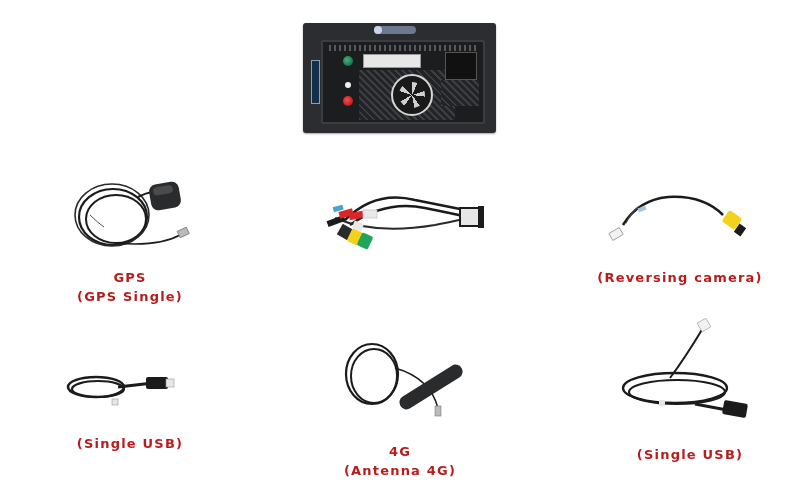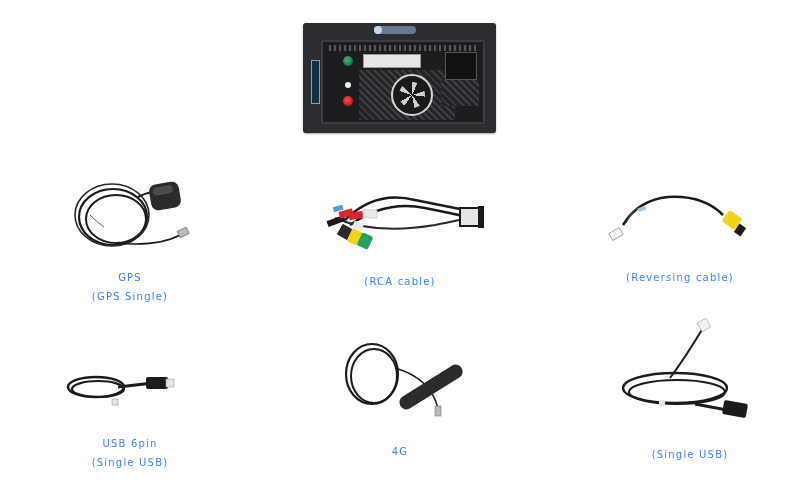--- a/index.html
+++ b/index.html
@@ -1,22 +1,22 @@
 <!DOCTYPE html>
 <html><head>
   <meta charset="utf-8">
   <style>
     html, body { margin: 0; padding: 0; }
     body {
       width: 800px; height: 500px; background: #ffffff; position: relative; overflow: hidden;
       font-family: "DejaVu Sans", sans-serif;
     }
     .label {
-      position: absolute; text-align: center; color: #3b82f6;
-      font-weight: normal; font-size: 10px; line-height: 19px; letter-spacing: 1.2px;
+      position: absolute; text-align: center; color: #b91c1c;
+      font-weight: bold; font-size: 13px; line-height: 19px; letter-spacing: 1.2px;
       white-space: nowrap;
     }
     .label span { display: block; }
     .item { position: absolute; }
 
     
     .headunit {
       position: absolute; left: 303px; top: 23px; width: 193px; height: 110px;
       background: #2b2d30; border-radius: 3px; box-shadow: 0 1px 2px rgba(0,0,0,0.35);
     }
@@ -118,57 +118,56 @@
   <rect x="34" y="30" width="14" height="7" fill="#d8262b" transform="rotate(-15 41 33)"></rect>
   <rect x="44" y="32" width="14" height="7" fill="#d8262b" transform="rotate(-10 51 35)"></rect>
   <rect x="28" y="26" width="10" height="5" fill="#4aa3c9" transform="rotate(-15 33 28)"></rect>
   <rect x="58" y="30" width="14" height="8" fill="#e9e9e9" stroke="#bbb" stroke-width="0.6"></rect>
   <rect x="34" y="46" width="12" height="12" fill="#2a2a2a" transform="rotate(30 40 52)"></rect>
   <rect x="44" y="50" width="12" height="14" rx="2" fill="#f2d21c" transform="rotate(25 50 57)"></rect>
   <rect x="54" y="54" width="12" height="14" rx="2" fill="#22a55a" transform="rotate(25 60 61)"></rect>
   <rect x="48" y="42" width="10" height="8" fill="#e9e9e9" transform="rotate(20 53 46)"></rect>
 </svg>
 <div class="label" style="left:300px;top:272px;width:200px">
-  <span>(RCA cable)</span>
 </div>
 
 <svg class="item" style="left:598px;top:185px" width="165" height="60" viewBox="0 0 165 60">
   <path d="M25 40 Q40 15 70 12 Q105 10 125 30" stroke="#1b1b1b" stroke-width="2.5" fill="none"></path>
   <path d="M28 38 Q33 28 40 22" stroke="#444" stroke-width="1.2" fill="none"></path>
   <rect x="12" y="45" width="12" height="8" fill="#f2f2f2" stroke="#999" stroke-width="0.8" transform="rotate(-30 18 49)"></rect>
   <rect x="40" y="22" width="8" height="4" fill="#9fc6de" transform="rotate(-20 44 24)"></rect>
   <rect x="126" y="28" width="16" height="14" rx="3" fill="#f2d21c" transform="rotate(35 134 35)"></rect>
   <rect x="138" y="40" width="8" height="10" fill="#1b1b1b" transform="rotate(35 142 45)"></rect>
 </svg>
 <div class="label" style="left:570px;top:268px;width:220px">
-  <span>(Reversing cable)</span>
+  <span>(Reversing camera)</span>
 </div>
 
 <svg class="item" style="left:58px;top:365px" width="130" height="50" viewBox="0 0 130 50">
   <ellipse cx="38" cy="22" rx="28" ry="10" fill="none" stroke="#1b1b1b" stroke-width="2.5"></ellipse>
   <ellipse cx="40" cy="24" rx="26" ry="8" fill="none" stroke="#1b1b1b" stroke-width="2.2"></ellipse>
   <path d="M60 22 L95 18" stroke="#1b1b1b" stroke-width="3" fill="none"></path>
   <rect x="88" y="12" width="22" height="12" rx="2" fill="#1b1b1b"></rect>
   <rect x="108" y="14" width="8" height="8" fill="#e6e6e6" stroke="#999" stroke-width="0.6"></rect>
   <rect x="54" y="34" width="6" height="6" fill="#e6e6e6" stroke="#999" stroke-width="0.6"></rect>
 </svg>
 <div class="label" style="left:40px;top:434px;width:180px">
-  <span>USB 6pin</span>
   <span>(Single USB)</span>
 </div>
 
 <svg class="item" style="left:340px;top:338px" width="130" height="85" viewBox="0 0 130 85">
   <ellipse cx="32" cy="36" rx="26" ry="30" fill="none" stroke="#1b1b1b" stroke-width="2.2"></ellipse>
   <ellipse cx="34" cy="38" rx="23" ry="27" fill="none" stroke="#1b1b1b" stroke-width="2"></ellipse>
   <path d="M55 30 Q90 40 98 70" stroke="#1b1b1b" stroke-width="1.5" fill="none"></path>
   <rect x="55" y="42" width="72" height="14" rx="7" fill="#2a2b2d" transform="rotate(-32 91 49)"></rect>
   <rect x="95" y="68" width="6" height="10" fill="#bbb" stroke="#777" stroke-width="0.6"></rect>
 </svg>
 <div class="label" style="left:320px;top:442px;width:160px">
   <span>4G</span>
+  <span>(Antenna 4G)</span>
 </div>
 
 <svg class="item" style="left:615px;top:318px" width="140" height="105" viewBox="0 0 140 105">
   <path d="M88 10 Q70 40 55 60" stroke="#1b1b1b" stroke-width="2" fill="none"></path>
   <ellipse cx="60" cy="70" rx="52" ry="15" fill="none" stroke="#1b1b1b" stroke-width="2.3"></ellipse>
   <ellipse cx="62" cy="74" rx="48" ry="12" fill="none" stroke="#1b1b1b" stroke-width="2"></ellipse>
   <path d="M80 86 L112 92" stroke="#1b1b1b" stroke-width="3" fill="none"></path>
   <rect x="108" y="84" width="24" height="14" rx="2" fill="#1b1b1b" transform="rotate(10 120 91)"></rect>
   <rect x="84" y="2" width="10" height="10" fill="#f2f2f2" stroke="#999" stroke-width="0.6" transform="rotate(-30 89 7)"></rect>
   <rect x="44" y="82" width="6" height="6" fill="#e6e6e6"></rect>

